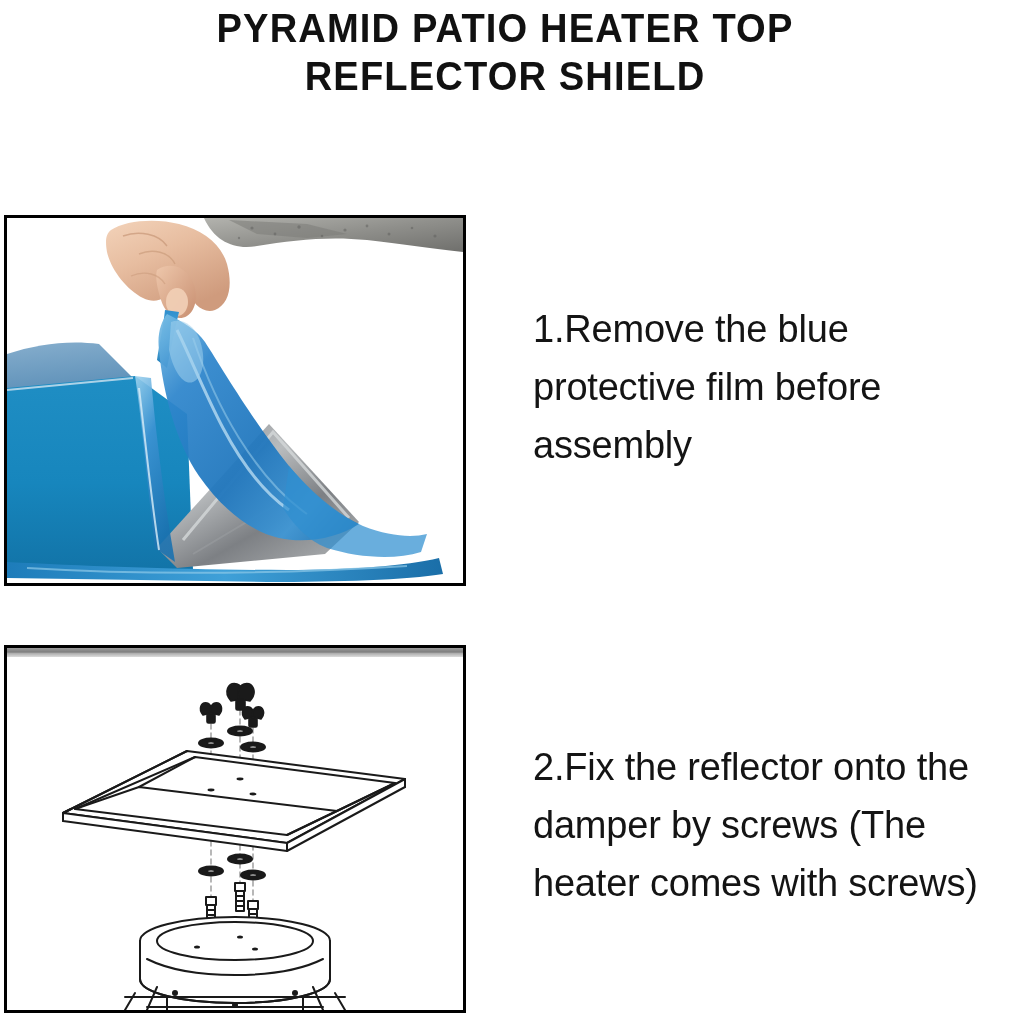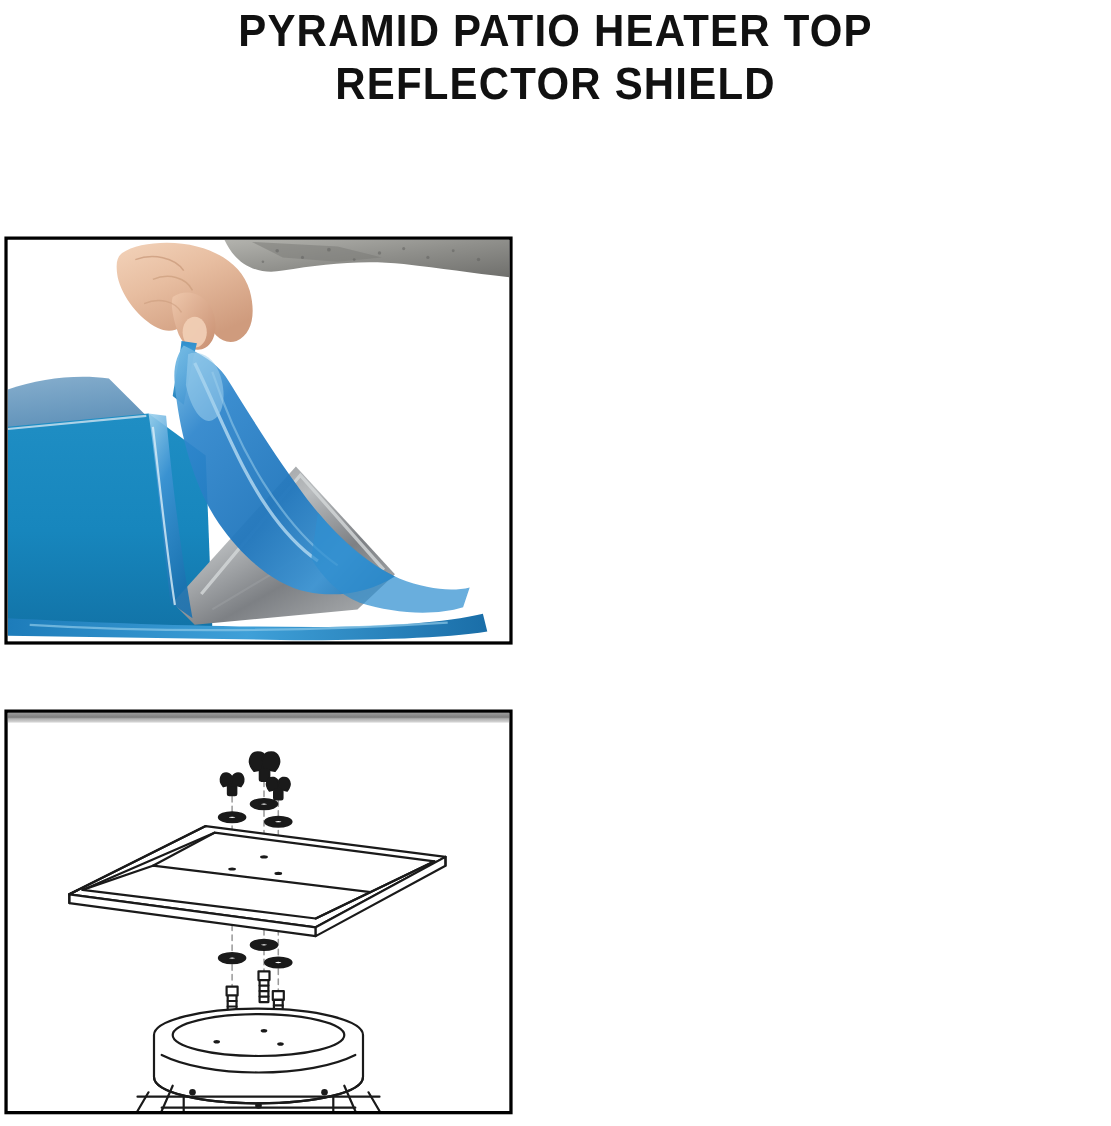--- a/index.html
+++ b/index.html
@@ -183,20 +183,21 @@
         <path d="M282,248 C306,276 330,296 356,308 C382,318 404,320 420,316
                  L414,334 C388,342 352,340 320,330 C300,322 286,306 276,290 Z" fill="#2f8fd0" opacity="0.72"></path>
 
         <path d="M0,344 C80,348 180,352 280,352 C340,352 400,348 432,340
                  L436,356 C400,362 330,364 260,364 L0,360 Z" fill="url(#edgeBlue)"></path>
         <path d="M20,350 C120,356 240,358 400,348" fill="none" stroke="#8dc9e8" stroke-width="2" opacity="0.7"></path>
       </svg>
     </div>
   </div>
 
+  <div class="step" id="step-1">1.Remove the blue protective film before assembly</div>
 
   <div class="panel" id="panel-diagram">
     <div class="diagram-topbar"></div>
     <div class="diagram-stage">
       <svg viewBox="0 0 456 353" preserveAspectRatio="none">
         <rect x="0" y="0" width="456" height="353" fill="#ffffff"></rect>
         <g fill="none" stroke="#1a1a1a" stroke-width="2" stroke-linejoin="round" stroke-linecap="round">
 
           <g stroke="#9a9a9a" stroke-width="1.4" stroke-dasharray="5 4">
             <line x1="204" y1="58" x2="204" y2="262"></line>
@@ -316,14 +317,15 @@
           <g fill="#1a1a1a" stroke="none">
             <circle cx="168" cy="336" r="3"></circle>
             <circle cx="288" cy="336" r="3"></circle>
             <circle cx="228" cy="348" r="3"></circle>
           </g>
         </g>
       </svg>
     </div>
   </div>
 
+  <div class="step" id="step-2">2.Fix the reflector onto the damper by screws (The heater comes with screws)</div>
 
 </div>
 
 </body></html>

